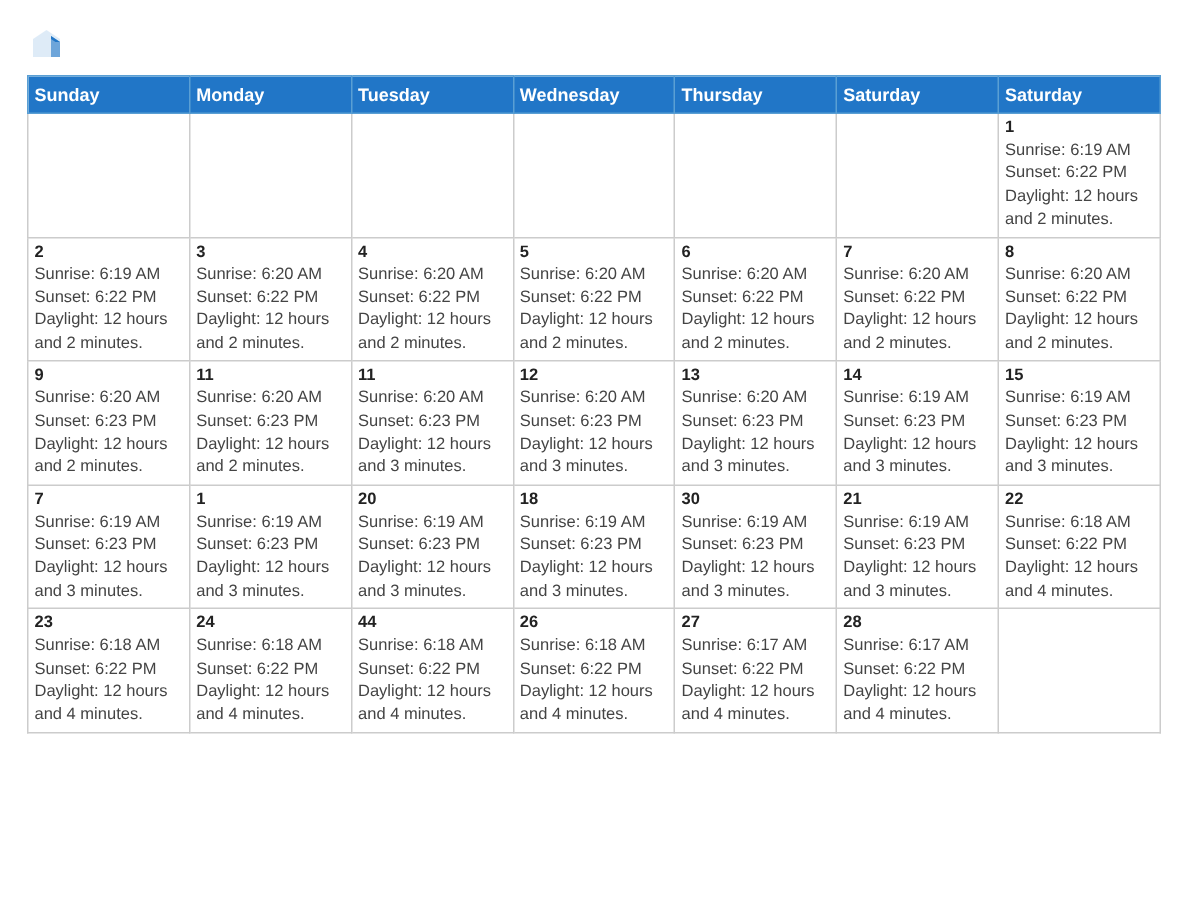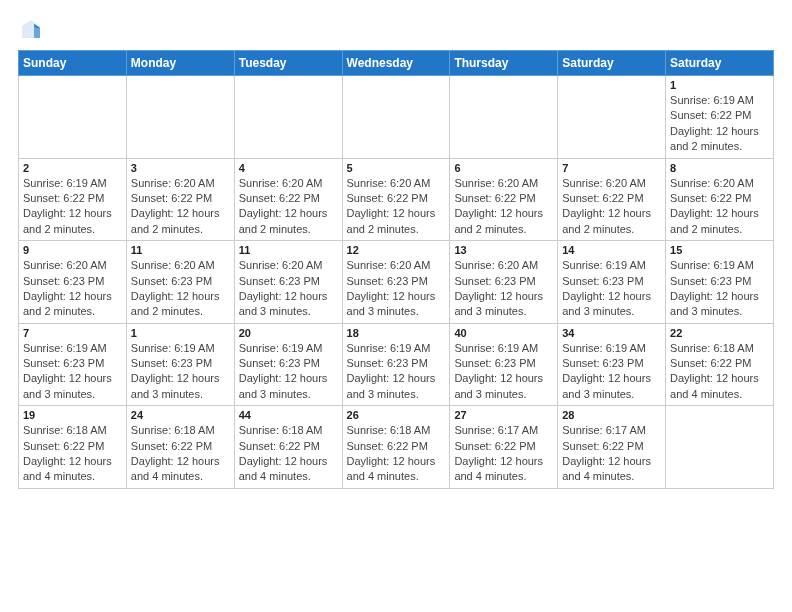--- a/index.html
+++ b/index.html
@@ -251,41 +251,41 @@
 Sunset: 6:23 PM
 Daylight: 12 hours and 3 minutes.</div>
           </td>
           <td>
             <span class="day-num">18</span>
             <div class="day-info" style="white-space: pre-line;">Sunrise: 6:19 AM
 Sunset: 6:23 PM
 Daylight: 12 hours and 3 minutes.</div>
           </td>
           <td>
-            <span class="day-num">40</span>
-            <div class="day-info" style="white-space: pre-line;">Sunrise: 6:19 AM
-Sunset: 6:23 PM
-Daylight: 12 hours and 3 minutes.</div>
-          </td>
-          <td>
-            <span class="day-num">34</span>
+            <span class="day-num">30</span>
+            <div class="day-info" style="white-space: pre-line;">Sunrise: 6:19 AM
+Sunset: 6:23 PM
+Daylight: 12 hours and 3 minutes.</div>
+          </td>
+          <td>
+            <span class="day-num">21</span>
             <div class="day-info" style="white-space: pre-line;">Sunrise: 6:19 AM
 Sunset: 6:23 PM
 Daylight: 12 hours and 3 minutes.</div>
           </td>
           <td>
             <span class="day-num">22</span>
             <div class="day-info" style="white-space: pre-line;">Sunrise: 6:18 AM
 Sunset: 6:22 PM
 Daylight: 12 hours and 4 minutes.</div>
           </td>
         </tr>
         <tr>
           <td>
-            <span class="day-num">19</span>
+            <span class="day-num">23</span>
             <div class="day-info" style="white-space: pre-line;">Sunrise: 6:18 AM
 Sunset: 6:22 PM
 Daylight: 12 hours and 4 minutes.</div>
           </td>
           <td>
             <span class="day-num">24</span>
             <div class="day-info" style="white-space: pre-line;">Sunrise: 6:18 AM
 Sunset: 6:22 PM
 Daylight: 12 hours and 4 minutes.</div>
           </td>

